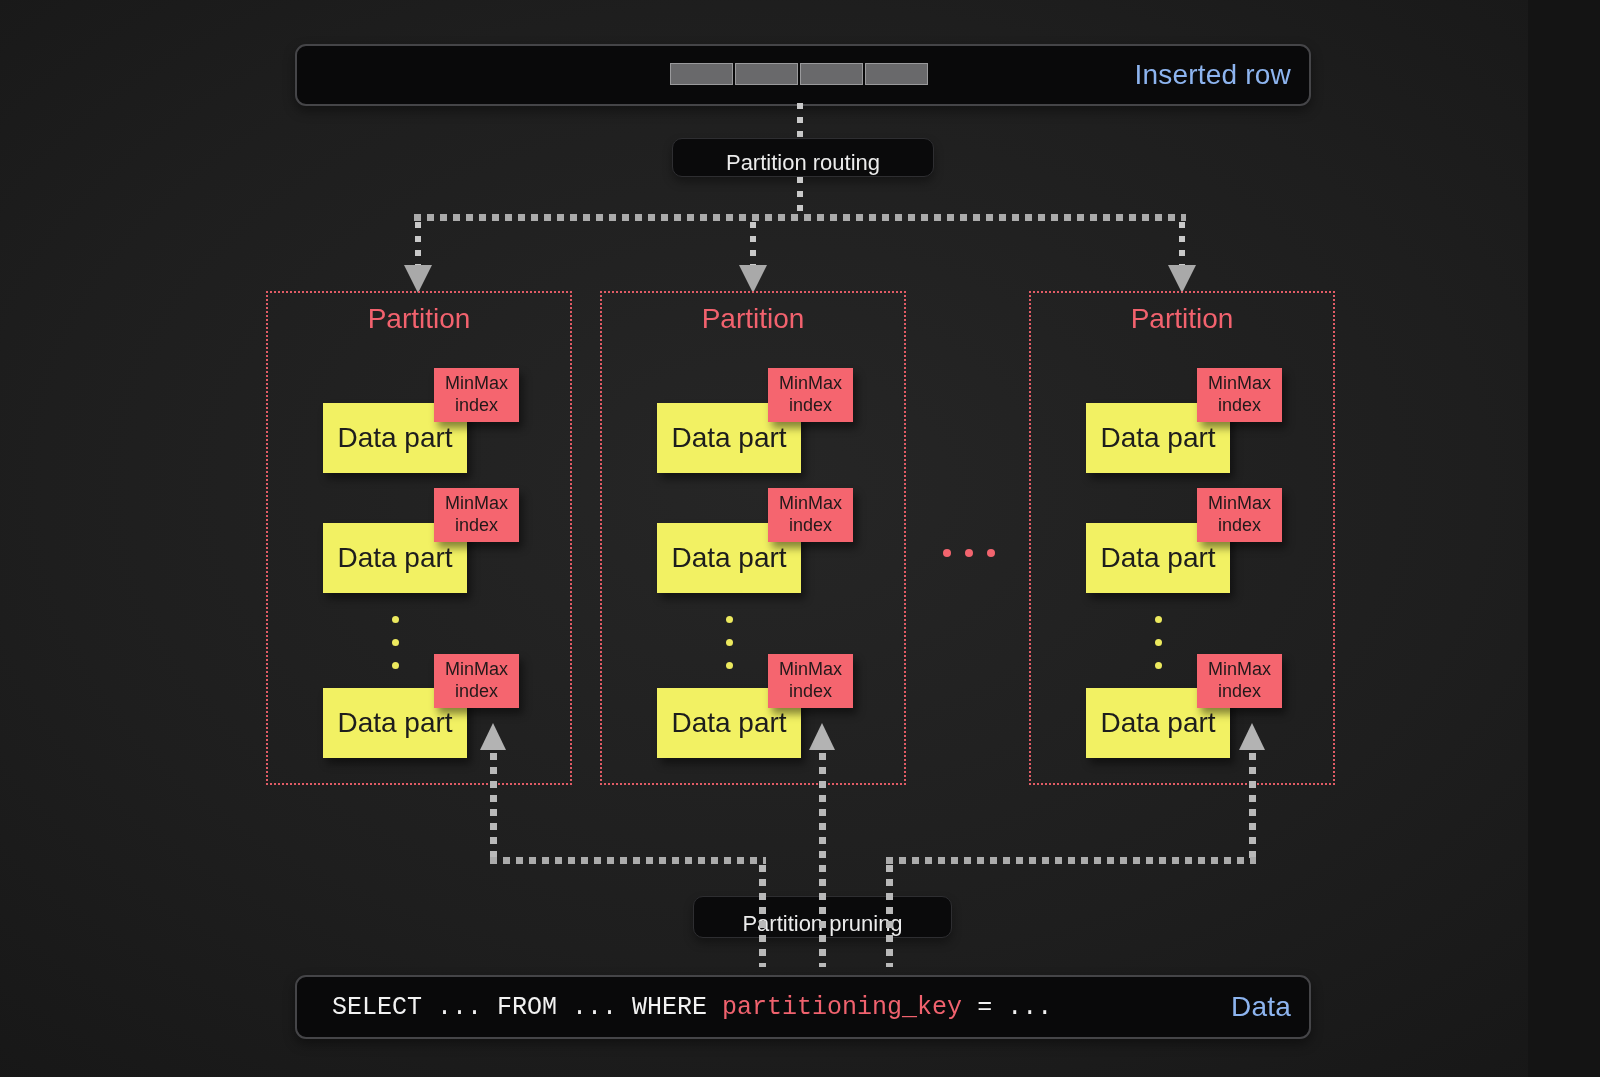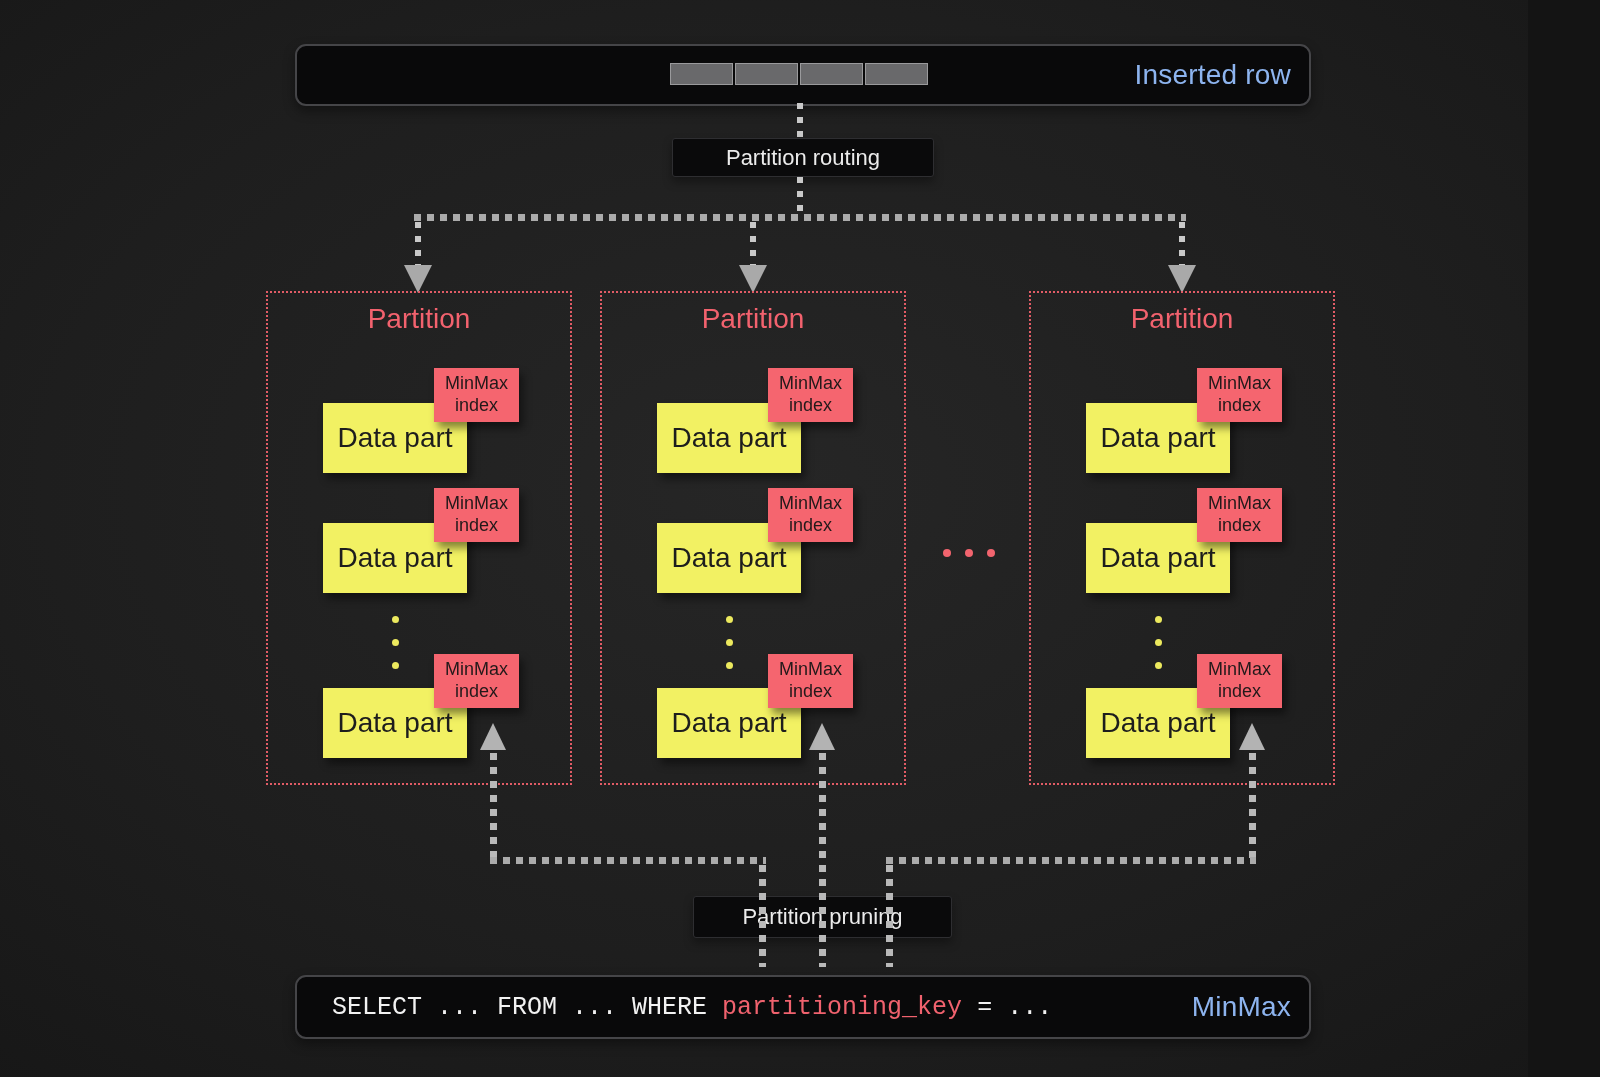--- a/index.html
+++ b/index.html
@@ -22,22 +22,22 @@
     position:absolute;left:373px;top:17px;height:22px;display:flex;gap:2px;
   }
   .row-cell{width:63px;height:22px;background:#69696b;border:1px solid #9a9a9c;box-sizing:border-box;}
   .sql{
     position:absolute;left:35px;top:0;height:100%;display:flex;align-items:center;
     font-family:Liberation Mono, monospace;font-size:25px;color:#f2f2f2;white-space:pre;
   }
   .sql .key{color:#f0626e;}
   
   .tag{
-    position:absolute;background:#0a0a0b;border:1.5px solid #2e2e31;border-radius:3px;
-    display:flex;align-items:center;justify-content:center;
+    position:absolute;background:#0a0a0b;border:1.5px solid #2e2e31;border-radius:10px;
+    display:flex;align-items:flex-end;justify-content:center;
     box-shadow:0 5px 10px rgba(0,0,0,.35);
   }
   .tag span{color:#ececec;font-size:22px;position:relative;z-index:6;}
   
   .vdash,.vdash-fine,.hdash{position:absolute;}
   .vdash{width:7px;background-image:repeating-linear-gradient(180deg,#b9b9b9 0 7px,transparent 7px 14px);}
   .hdash{height:7px;background-image:repeating-linear-gradient(90deg,#ababab 0 7px,transparent 7px 13px);}
   .vdash-fine{width:6px;background-image:repeating-linear-gradient(180deg,#c9c9c9 0 6px,transparent 6px 14px);}
   .arrow-down{position:absolute;width:0;height:0;border-left:14px solid transparent;border-right:14px solid transparent;border-top:28px solid #a9a9a9;}
   .arrow-up{position:absolute;width:0;height:0;border-left:13px solid transparent;border-right:13px solid transparent;border-bottom:27px solid #b3b3b3;}
@@ -158,16 +158,16 @@
   <div class="vdash" style="left:886px;top:865px;height:102px;z-index:5;"></div>
 
   <div class="tag" style="left:693px;top:896px;width:257px;height:40px;z-index:4;">
     <span>Partition pruning</span>
   </div>
 
   <div class="bar" style="top:975px;height:60px;">
     <div class="sql">
       <span>SELECT ... FROM ... WHERE </span><span class="key">partitioning_key</span><span> = ...</span>
     </div>
-    <div class="bar-label">MinMax</div>
+    <div class="bar-label">Data</div>
   </div>
 
 </div>
 
 </body></html>

